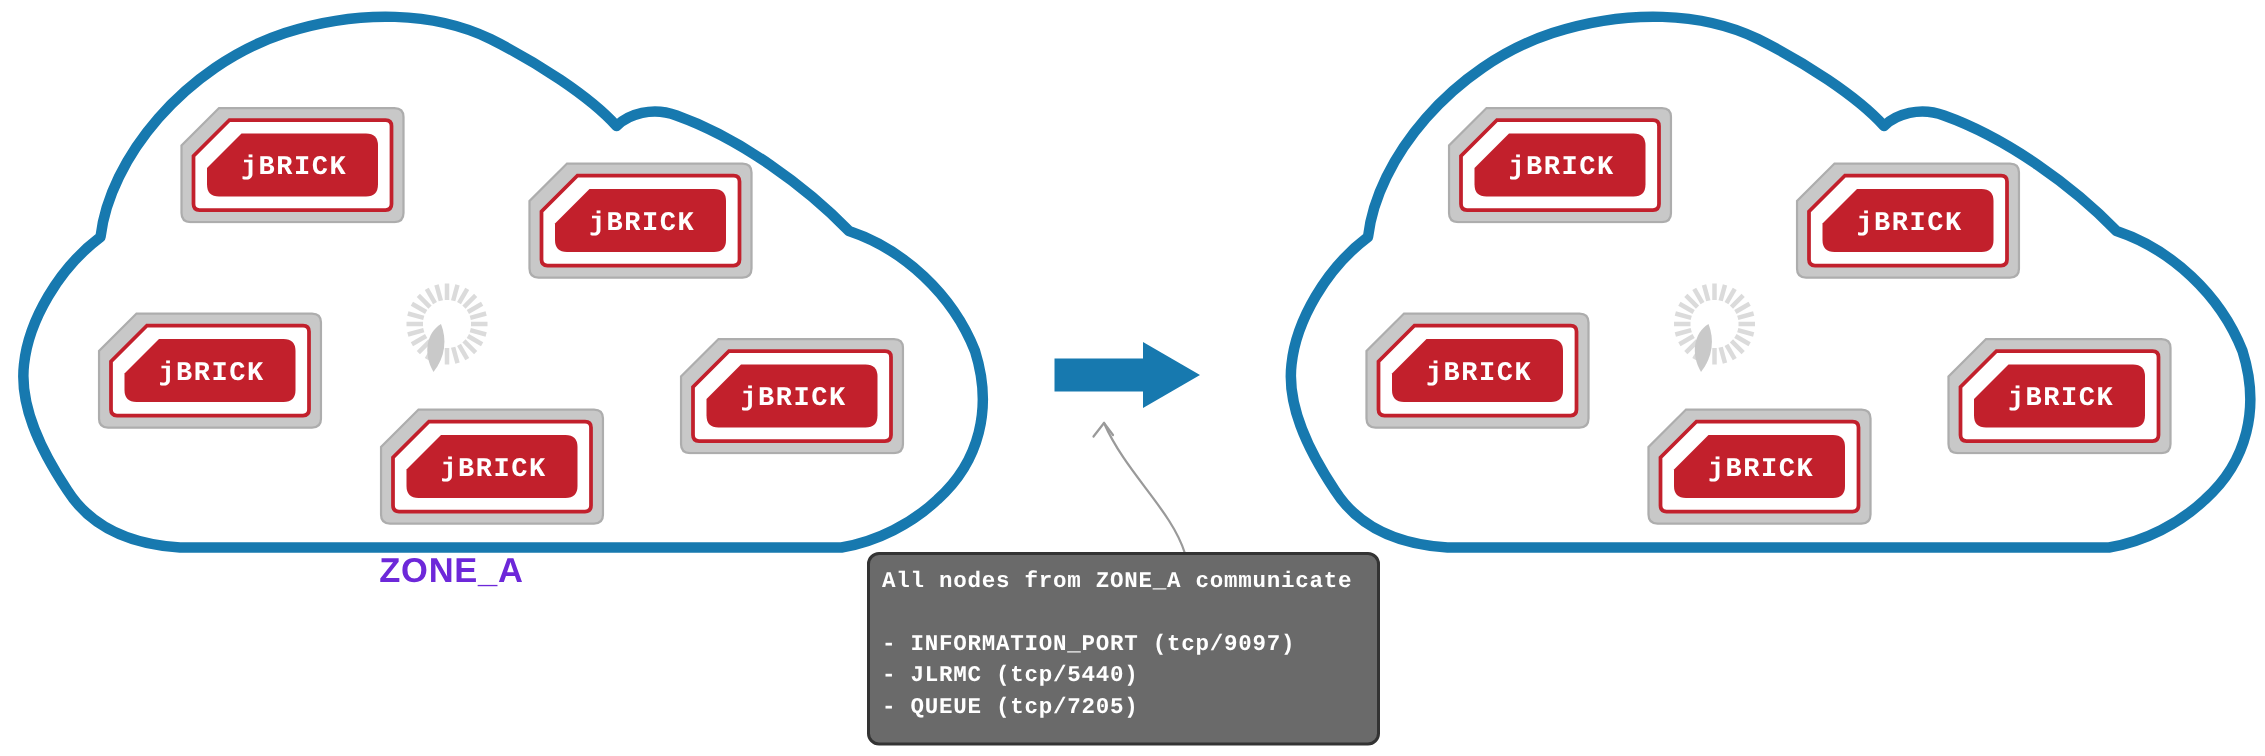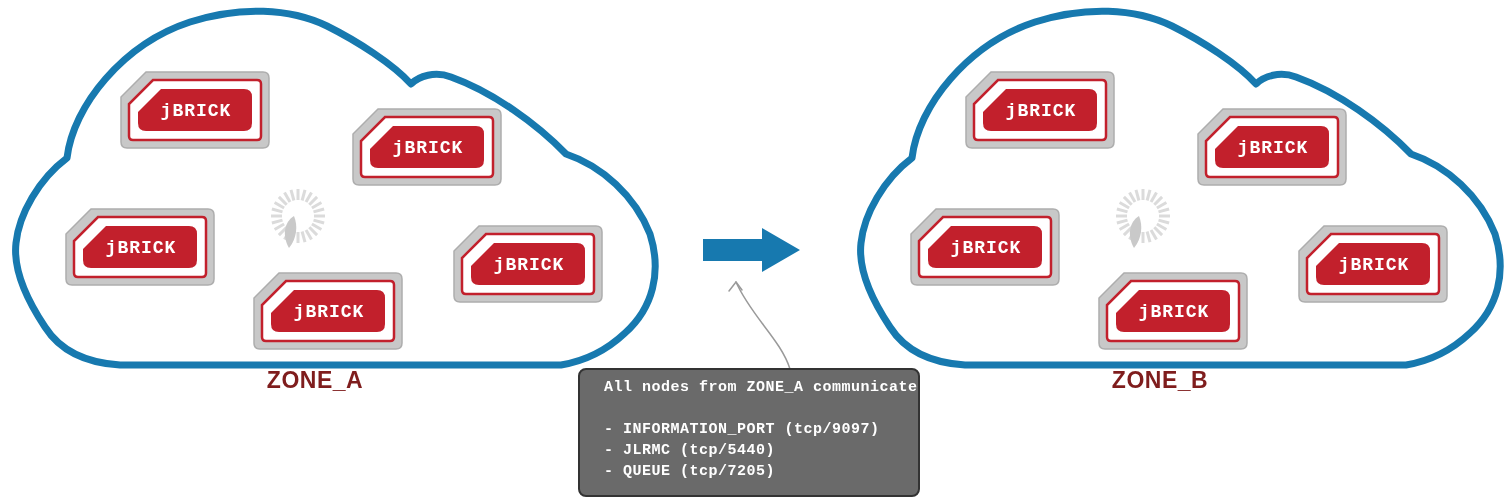--- a/index.html
+++ b/index.html
@@ -17,31 +17,31 @@
   .spinner .leaf{fill:#C9C9C9;}
   .brick{position:absolute;width:150px;height:78px;}
   .brick .b-outer{fill:#C8C8C8;stroke:#ADADAD;stroke-width:1.5;}
   .brick .b-ring{fill:#ffffff;stroke:#C2202C;stroke-width:2.5;}
   .brick .b-core{fill:#C2202C;}
   .brick text{
     font-family:"Liberation Mono",monospace;font-weight:bold;font-size:18px;
     fill:#ffffff;text-anchor:middle;letter-spacing:1px;
   }
   .zone-label{
-    position:absolute;top:361px;left:160px;width:300px;text-align:center;
-    font-size:23px;font-weight:bold;color:#7f1d1d;letter-spacing:0.5px;
+    position:absolute;top:361px;left:146px;width:300px;text-align:center;
+    font-size:23px;font-weight:bold;color:#6d28d9;letter-spacing:0.5px;
   }
   .flow-arrow{position:absolute;left:700px;top:224px;}
   .flow-arrow polygon{fill:#1779AF;}
   .pointer-arrow{position:absolute;left:715px;top:268px;}
   .pointer-arrow path{fill:none;stroke:#9A9A9A;stroke-width:1.5;stroke-linecap:round;}
   .annotation{
     position:absolute;left:578px;top:368px;width:342px;height:129px;
     box-sizing:border-box;background:#6A6A6A;border:2.5px solid #333333;
-    border-radius:8px;padding:7px 24px;
+    border-radius:8px;padding:7px 8px;
     font-family:"Liberation Mono",monospace;font-weight:bold;
     font-size:15px;letter-spacing:0.5px;color:#ffffff;
   }
   .ann-line{min-height:21px;line-height:21px;white-space:pre;}
 </style>
 </head>
 <body>
 
 <div class="stage">
 
@@ -187,21 +187,20 @@
       <text x="76" y="45">jBRICK</text>
     </svg>
 
     <svg class="brick" style="left:448px;top:219px" viewBox="0 0 150 78">
       <path class="b-outer" d="M26 1 H143 Q149 1 149 7 V71 Q149 77 143 77 H7 Q1 77 1 71 V26 Z"></path>
       <path class="b-ring" d="M33 9 H137 Q141 9 141 13 V65 Q141 69 137 69 H13 Q9 69 9 65 V33 Z"></path>
       <path class="b-core" d="M41 18 H124 Q132 18 132 26 V52 Q132 60 124 60 H26 Q18 60 18 52 V41 Z"></path>
       <text x="76" y="45">jBRICK</text>
     </svg>
 
-    <div class="zone-label">ZONE_B</div>
   </section>
 
   <svg class="flow-arrow" width="105" height="56" viewBox="0 0 105 56">
     <polygon points="3,15 62,15 62,4 100,26 62,48 62,37 3,37"></polygon>
   </svg>
 
   <svg class="pointer-arrow" width="90" height="110" viewBox="0 0 90 110">
     <path d="M75 101 C66 72 36 48 21 14"></path>
     <path d="M21 14 L14 23 M21 14 L27 22"></path>
   </svg>

